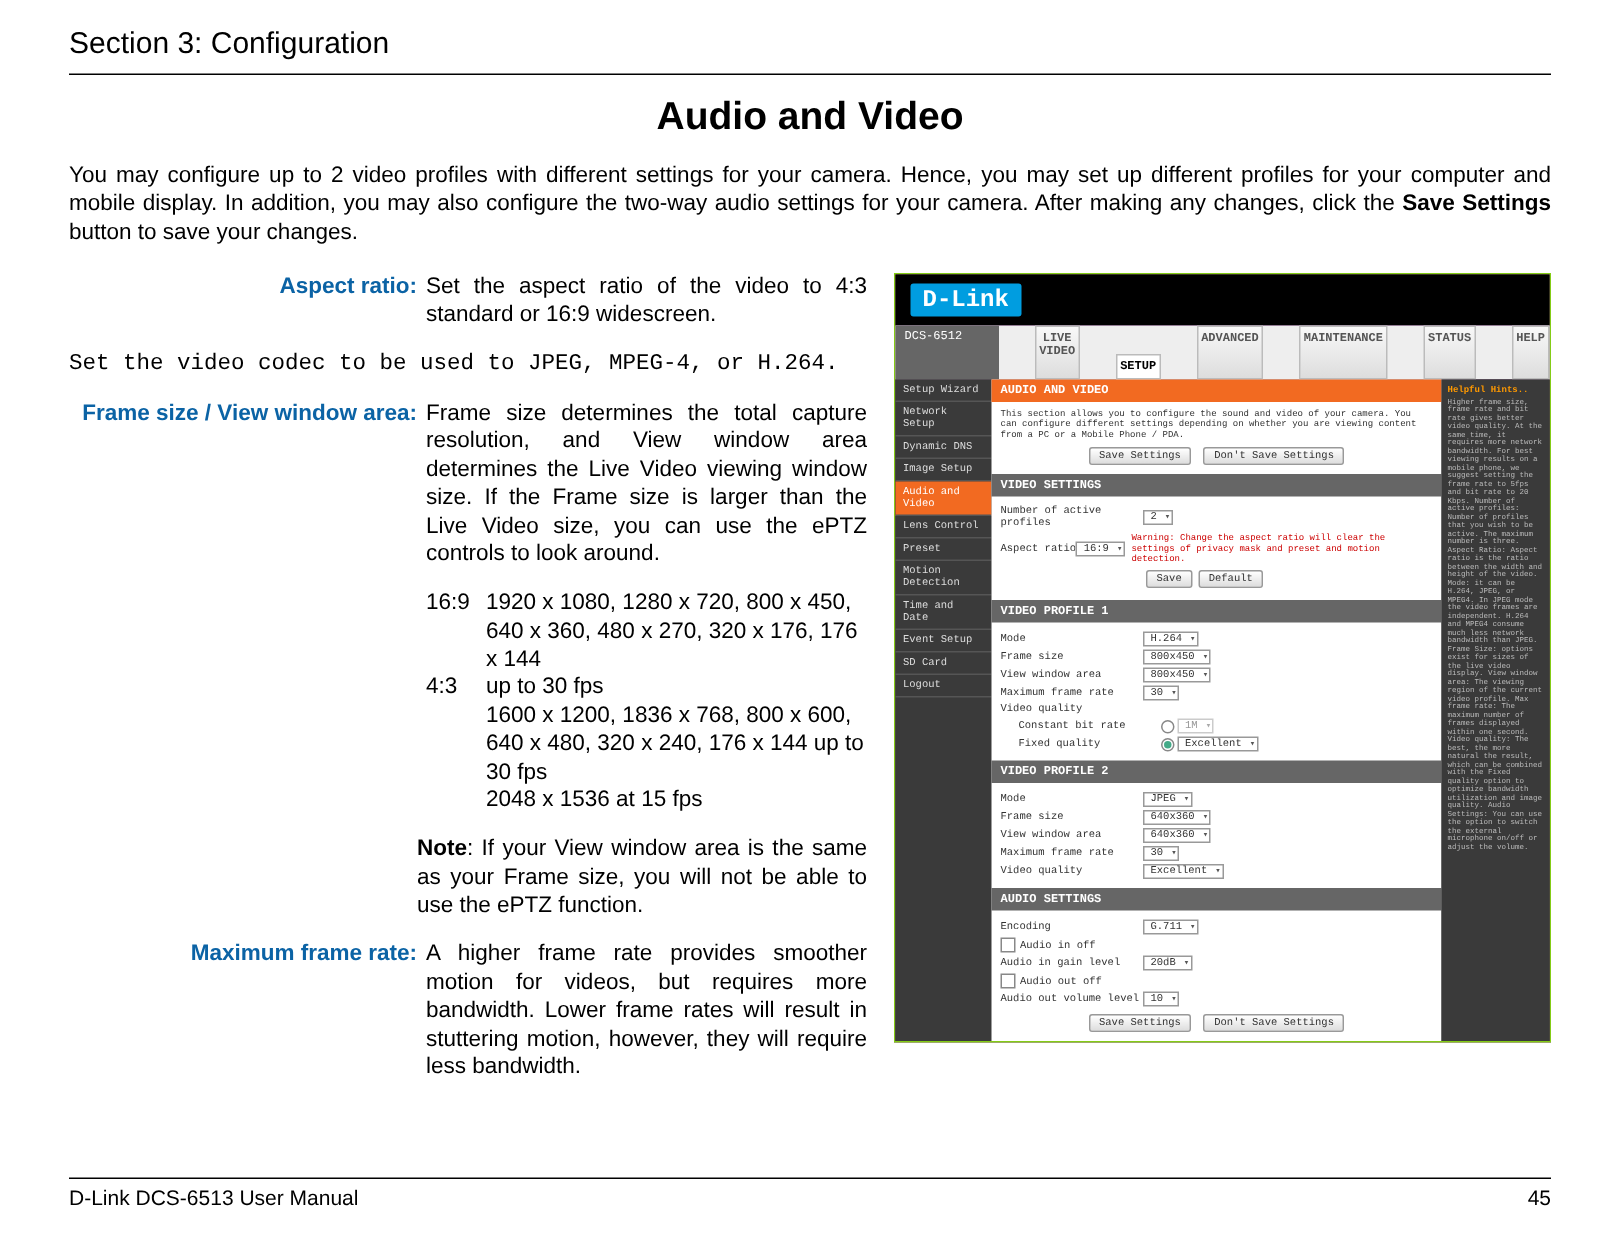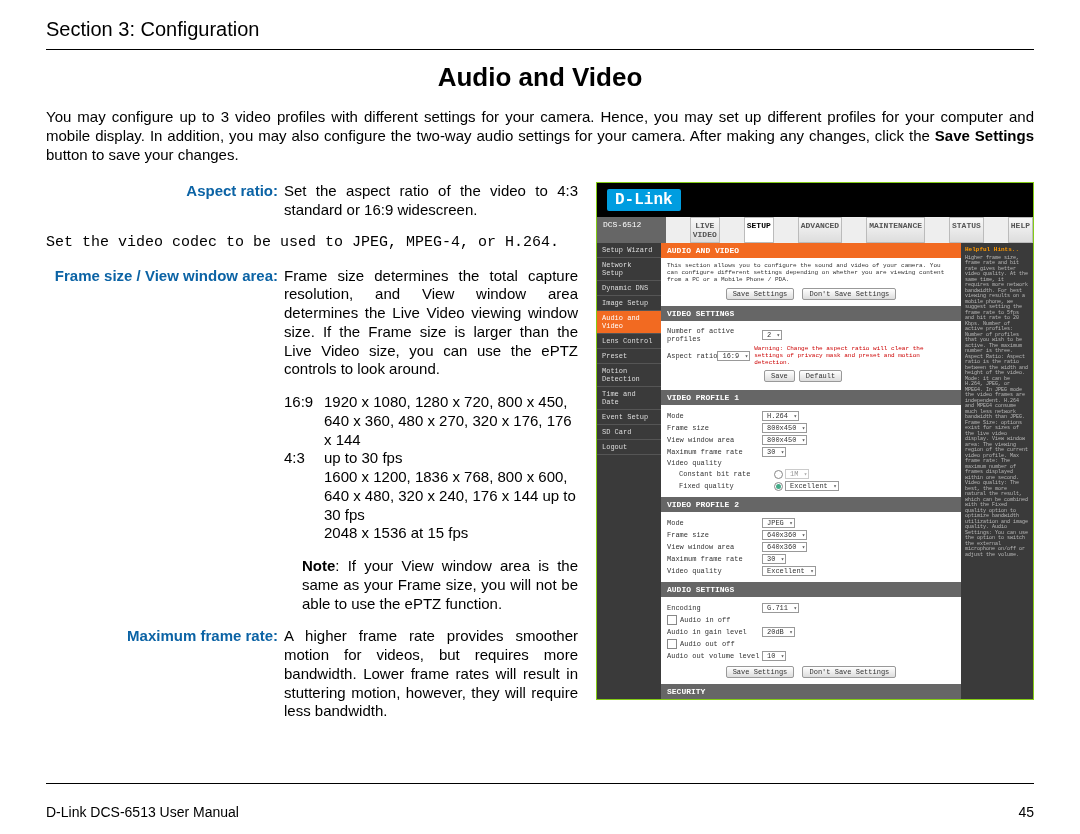--- a/index.html
+++ b/index.html
@@ -67,21 +67,21 @@
   }
   .sub-table {
     display: flex;
     font-size: 15px;
     line-height: 1.25;
     margin-bottom: 14px;
   }
   .sub-table .col-a { width: 232px; flex-shrink:0; text-align:right; padding-right:6px;}
   .sub-table .col-b { width: 40px; flex-shrink:0; }
   .sub-table .col-c { flex:1; }
-  .note-row { display:flex; margin-bottom:14px; font-size:15px; line-height:1.25;gap:24px;}
+  .note-row { display:flex; margin-bottom:14px; font-size:15px; line-height:1.25;}
   .note-row .pad { width:232px; flex-shrink:0; }
   .note-row .body { flex:1; text-align: justify; }
 
   
   .shot {
     border: 1px solid #84cc16;
     background: #701a75;
     font-family: Liberation Mono, monospace;
   }
   .shot-logo {
@@ -105,21 +105,21 @@
     gap: 24px;
   }
   .shot-tabs .model {
     background:#666; color:#fff; padding:3px 6px; width:60px;
   }
   .shot-tabs .tab {
     flex:1; text-align:center; padding:3px 2px; border:1px solid #bbb;
     background: linear-gradient(#f8f8f8,#ddd);
     font-weight:bold; color:#555;
   }
-  .shot-tabs .tab.active { background:#fff; color:#000;}
+  .shot-tabs .tab.active { background:#fff; color:#000;margin-top:19px;}
   .shot-body { display:flex; background:#3a3a3a; }
   .shot-side {
     width: 64px; background:#3a3a3a; color:#ddd; font-size:7px;
   }
   .shot-side div { padding:3px 5px; border-bottom:1px solid #555; }
   .shot-side div.active { background:#f26a21; color:#fff; }
   .shot-main { flex:1; background:#fff; padding:0; }
   .shot-hints {
     width: 64px; background:#3a3a3a; color:#bbb; font-size:5px; padding:4px; line-height:1.1;
   }
@@ -132,37 +132,37 @@
   .btn { display:inline-block; border:1px solid #999; background:linear-gradient(#fff,#ddd); font-size:7px; padding:1px 6px; border-radius:2px; margin:2px 2px; }
   .sel { display:inline-block; border:1px solid #999; background:#fff; font-size:7px; padding:0 10px 0 4px; position:relative; }
   .sel::after { content:"▾"; position:absolute; right:1px; font-size:6px; color:#555;}
   .warn { color:#c00; font-size:6px; margin-left:4px; }
   .radio { display:inline-block; width:7px; height:7px; border:1px solid #888; border-radius:50%; vertical-align:middle; margin-right:2px; position:relative;}
   .radio.on::after{content:"";position:absolute;inset:1px;border-radius:50%;background:#4a8;}
   .chk { display:inline-block; width:8px; height:8px; border:1px solid #888; background:#fff; vertical-align:middle; margin-right:3px;}
 
   .footer {
     position:absolute;
-    left:46px; right:46px; bottom:14px;
+    left:46px; right:46px; bottom:28px;
     border-top:1px solid #000;
-    padding-top:20px;
+    padding-top:4px;
     display:flex; justify-content:space-between;
     font-size:14px;
     align-items:center;
   }
 </style>
 </head>
 <body>
 
 <div class="page">
   <div class="section-header">Section 3: Configuration</div>
   <h1 class="title">Audio and Video</h1>
 
   <p class="intro">
-    <span>You may configure up to 3 video profiles with different settings for your camera. Hence, you may set up different profiles for your computer and mobile display. In addition, you may also configure the two-way audio settings for your camera. After making any changes, click the </span><b>Save Settings</b><span> button to save your changes.</span>
+    <span>You may configure up to 2 video profiles with different settings for your camera. Hence, you may set up different profiles for your computer and mobile display. In addition, you may also configure the two-way audio settings for your camera. After making any changes, click the </span><b>Save Settings</b><span> button to save your changes.</span>
   </p>
 
   <div class="columns">
     <div class="left">
       <div class="defs">
 
         <div class="def-row">
           <div class="def-label">Aspect ratio:</div>
           <div class="def-body">Set the aspect ratio of the video to 4:3 standard or 16:9 widescreen.</div>
         </div>
@@ -337,21 +337,20 @@
                 </div>
               <div class="row">
                   <span class="lab">Audio out volume level</span>
                   <span class="sel">10</span>
                 </div>
               <div style="text-align:center;margin-top:3px;">
                 <span class="btn">Save Settings</span>
                 <span class="btn">Don't Save Settings</span>
               </div>
             </div>
-            <div class="band dark">SECURITY</div>
           </div>
           <div class="shot-hints">
             <div class="h">Helpful Hints..</div>
             <div>Higher frame size, frame rate and bit rate gives better video quality. At the same time, it requires more network bandwidth. For best viewing results on a mobile phone, we suggest setting the frame rate to 5fps and bit rate to 20 Kbps. Number of active profiles: Number of profiles that you wish to be active. The maximum number is three. Aspect Ratio: Aspect ratio is the ratio between the width and height of the video. Mode: it can be H.264, JPEG, or MPEG4. In JPEG mode the video frames are independent. H.264 and MPEG4 consume much less network bandwidth than JPEG. Frame Size: options exist for sizes of the live video display. View window area: The viewing region of the current video profile. Max frame rate: The maximum number of frames displayed within one second. Video quality: The best, the more natural the result, which can be combined with the Fixed quality option to optimize bandwidth utilization and image quality. Audio Settings: You can use the option to switch the external microphone on/off or adjust the volume.</div>
           </div>
         </div>
       </div>
     </div>
   </div>
 </div>

